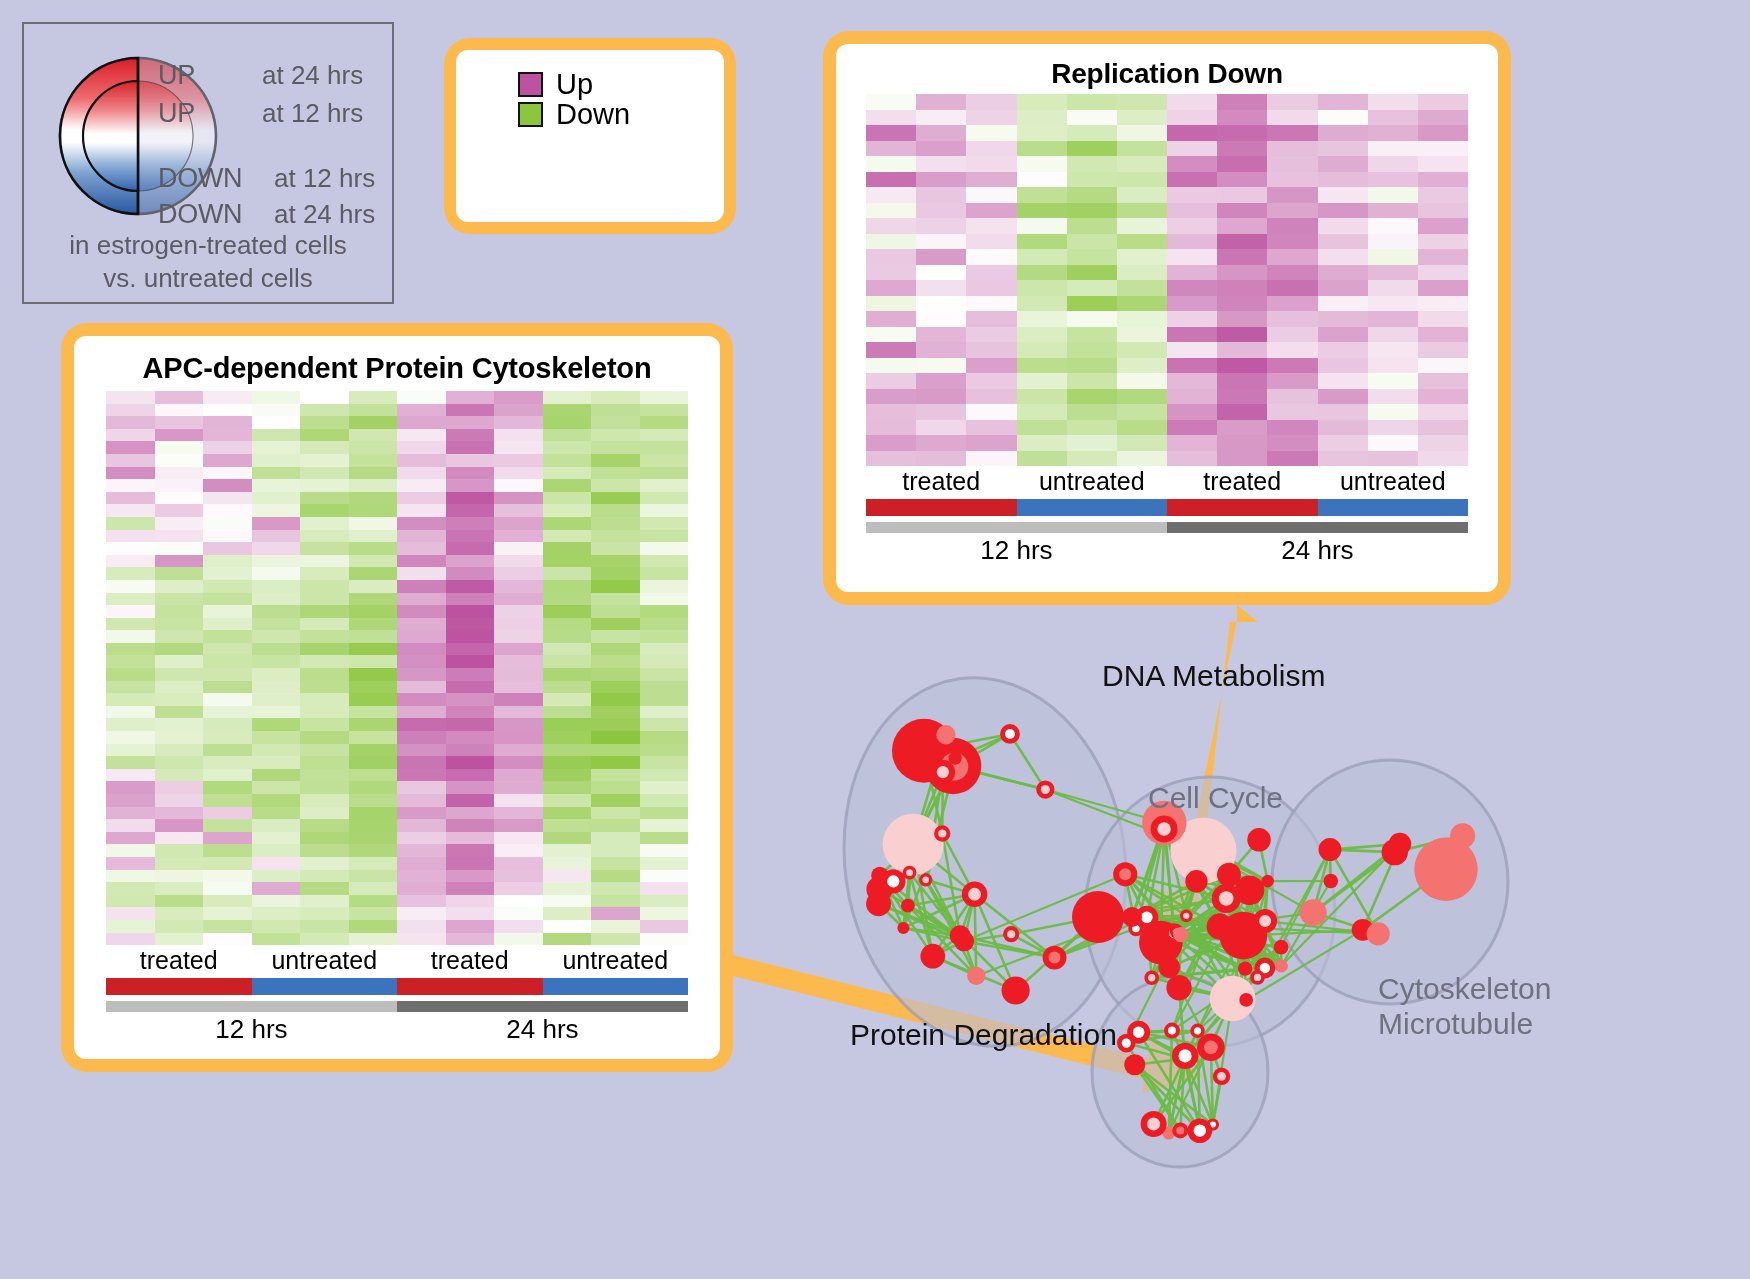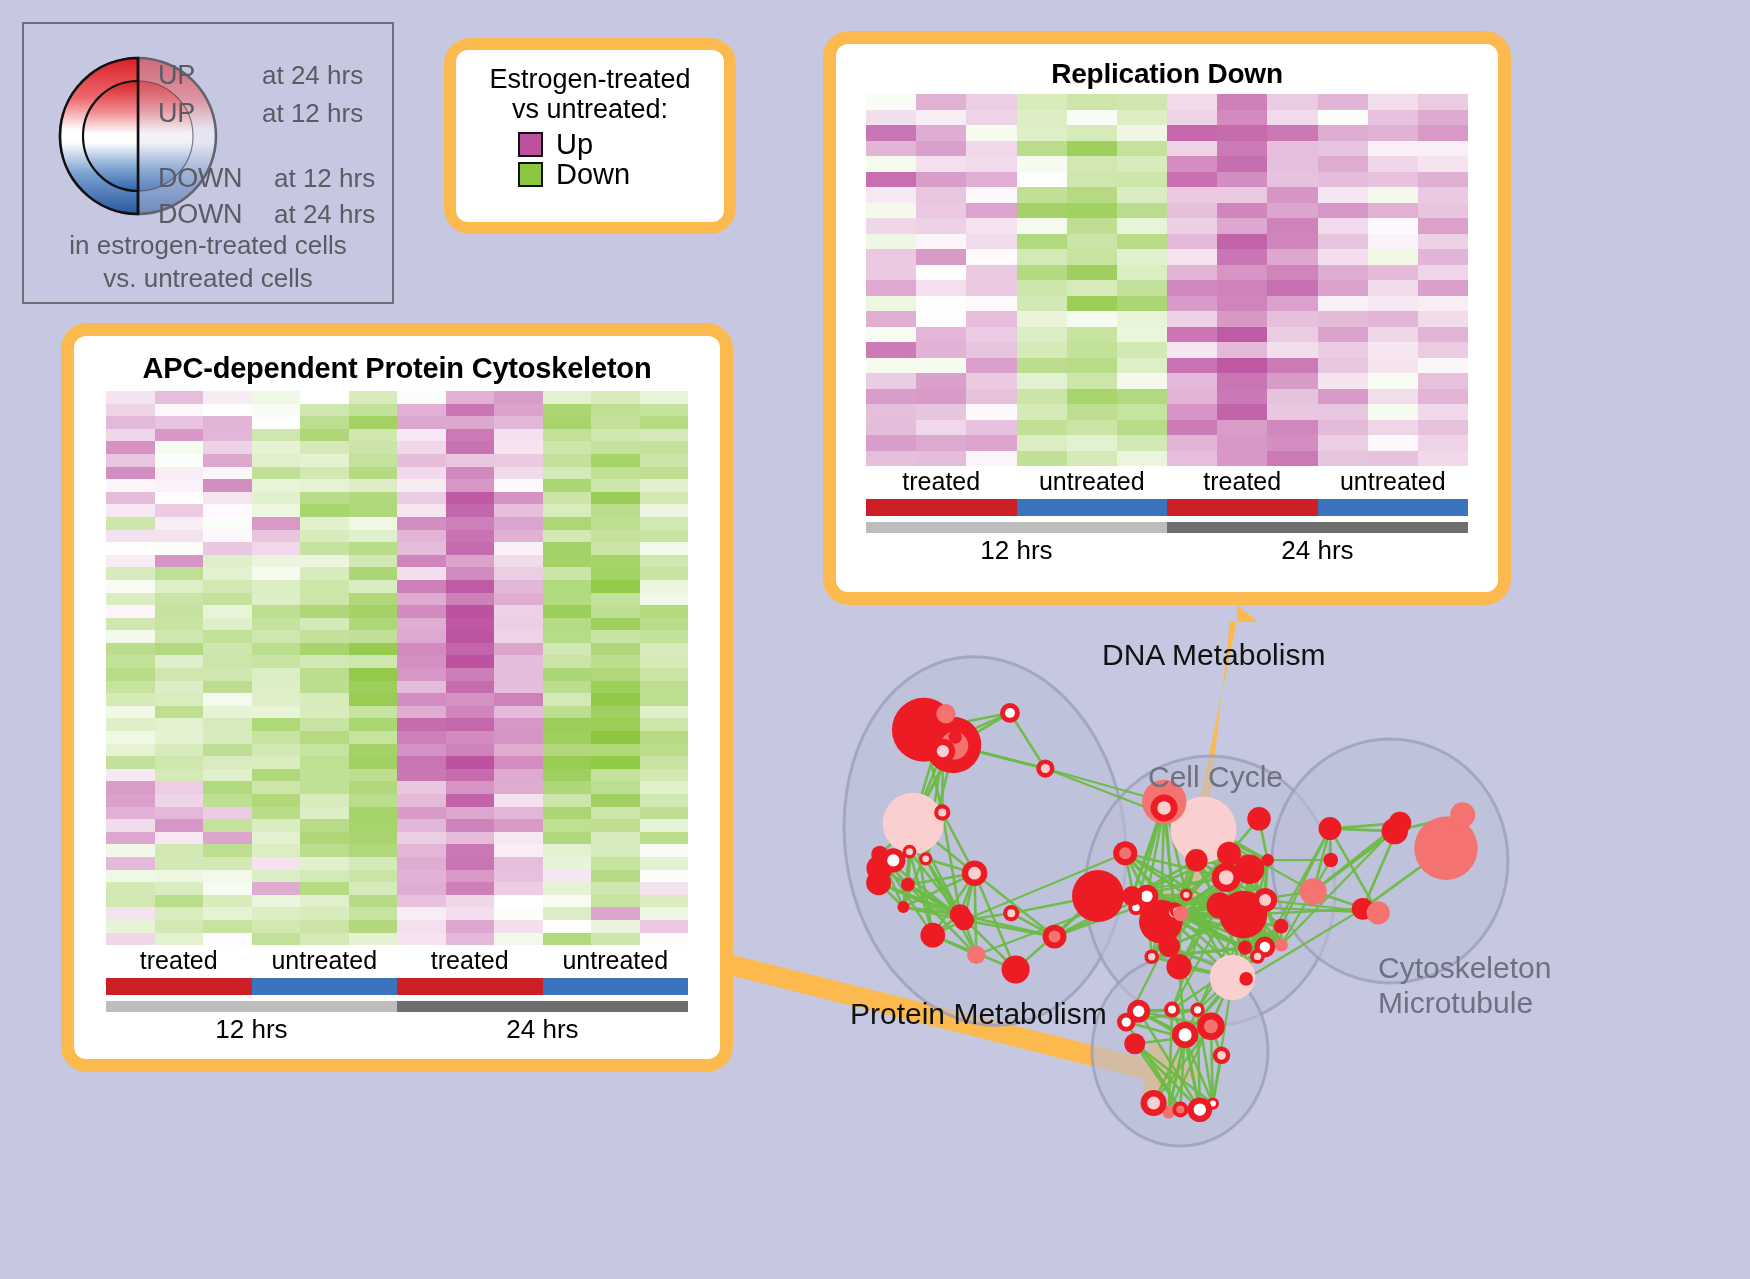--- a/index.html
+++ b/index.html
@@ -64,21 +64,21 @@
   
   .ann-wrap{width:100%;}
   .ann-labels{display:grid;grid-template-columns:repeat(4,1fr);}
   .ann-labels div{text-align:center;font-size:25px;color:#000;line-height:1.2;}
   .ann-bar{display:grid;grid-template-columns:repeat(4,1fr);height:17px;margin-top:3px;}
   .ann-bar2{display:grid;grid-template-columns:repeat(2,1fr);height:11px;margin-top:6px;}
   .ann-times{display:grid;grid-template-columns:repeat(2,1fr);margin-top:2px;}
   .ann-times div{text-align:center;font-size:26px;color:#000;}
 
   
-  #network{left:780px;top:596px;width:970px;height:659px;}
+  #network{left:780px;top:617px;width:970px;height:659px;}
   .cluster-label{position:absolute;white-space:nowrap;line-height:1.12;}
 
   
   #connectors{left:0;top:0;width:1750px;height:1279px;pointer-events:none;}
 </style>
 </head>
 <body>
 
 <div class="abs" id="wheel-legend">
   <div id="wheel-wrap">
@@ -122,24 +122,20 @@
   <span class="wheel-time" style="left:250px;top:175px;">at 24 hrs</span>
 
   <div id="wheel-footer">
     <div>in estrogen-treated cells</div>
     <div>vs. untreated cells</div>
   </div>
 </div>
 
 <div class="abs card" id="key-card">
   <div class="card-inner">
-    <div class="key-title">
-      <div>Estrogen-treated</div>
-      <div>vs untreated:</div>
-    </div>
     <div class="key-rows">
       <div class="key-row">
         <span class="swatch" style="background:#bc52a0"></span>
         <span class="key-label">Up</span>
       </div>
       <div class="key-row">
         <span class="swatch" style="background:#8cc63e"></span>
         <span class="key-label">Down</span>
       </div>
     </div>
@@ -1476,15 +1472,15 @@
     <span>DNA Metabolism</span>
   </div>
   <div class="cluster-label" style="left:368px;top:164px;color:#6f7080;font-size:30px;">
     <span>Cell Cycle</span>
   </div>
   <div class="cluster-label" style="left:598px;top:354px;color:#6f7080;font-size:30px;line-height:1.18;">
     <div>Cytoskeleton</div>
       <div>Microtubule</div>
   </div>
   <div class="cluster-label" style="left:70px;top:400px;color:#111;font-size:30px;line-height:1.18;">
-      <div>Protein Metabolism</div>
+      <div>Protein Degradation</div>
   </div>
 </div>
 
 </body></html>

